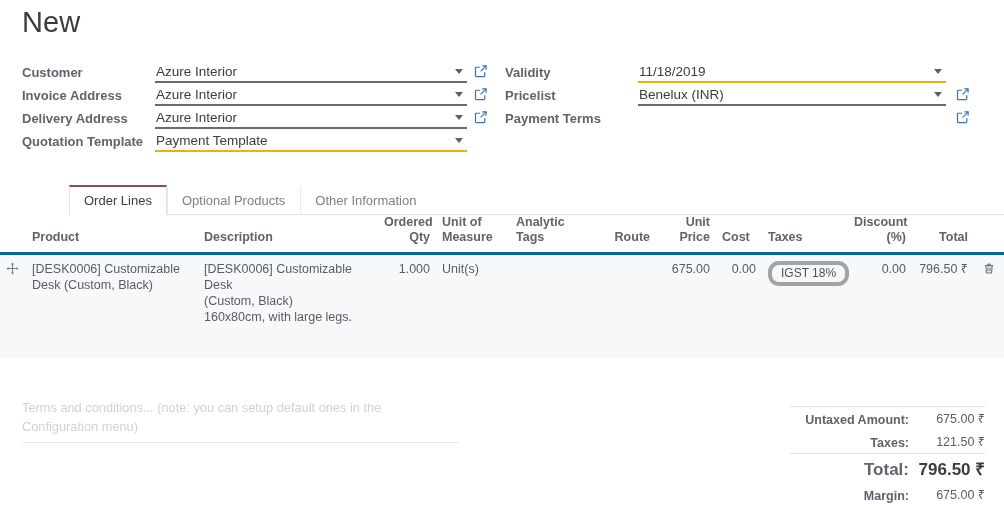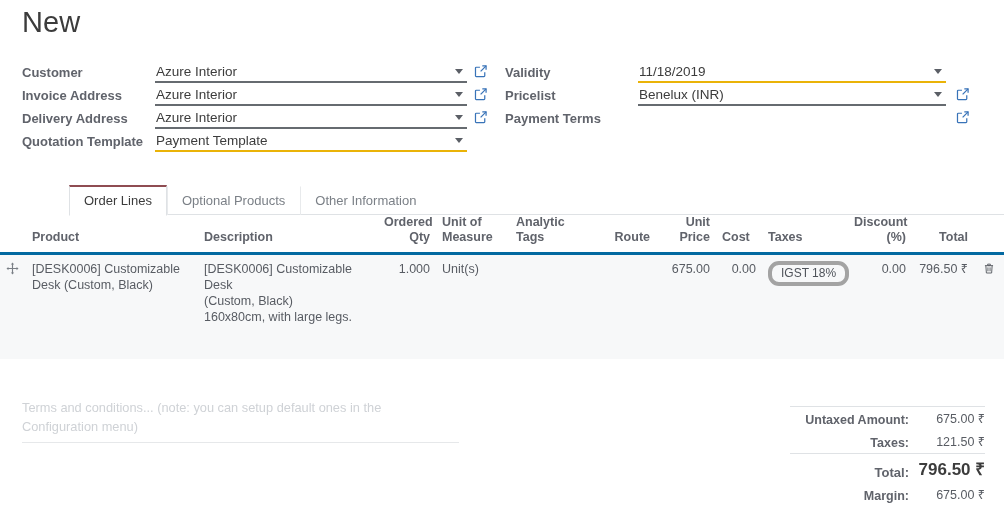--- a/index.html
+++ b/index.html
@@ -161,21 +161,21 @@
     min-height: 38px;
   }
   .terms-line { border-bottom: 1px solid #e6e8ea; margin-top: 6px; }
 
   
   .totals { position: absolute; left: 790px; top: 406px; width: 195px; }
   .totrow { display: flex; justify-content: flex-end; align-items: flex-end; padding: 3px 0; }
   .totlabel { font-size: 12.5px; font-weight: bold; color: #60636b; text-align: right; }
   .totval { font-size: 12.5px; color: #585c63; width: 76px; text-align: right; }
   .totals .sep-top { border-top: 1px solid #dfe2e5; }
-  .grand .totlabel { font-size: 13px; }
+  .grand .totlabel { font-size: 17px; }
   .grand .totval { font-size: 17px; font-weight: bold; color: #3c3c3c; }
 </style>
 </head>
 <body>
 
 <div class="page">
 
   <div class="title">New</div>
 
   <div class="form">

